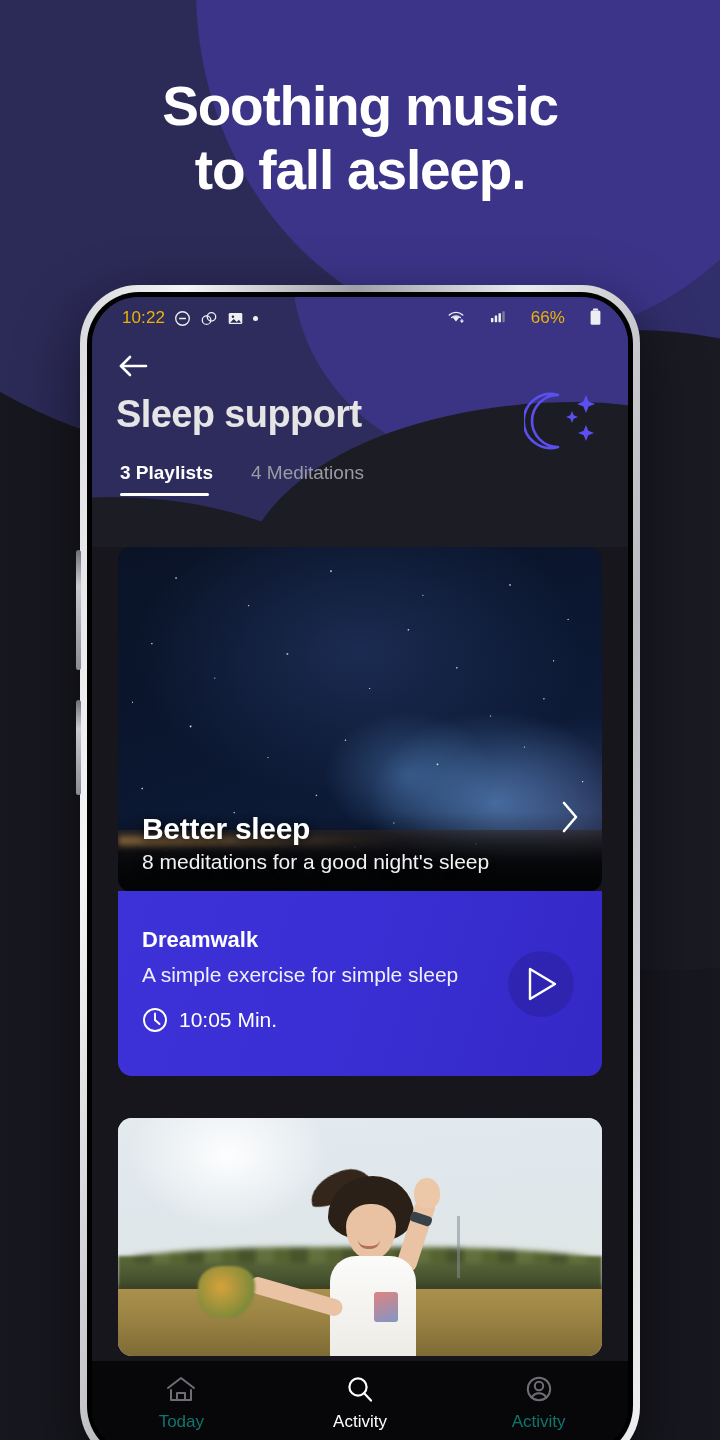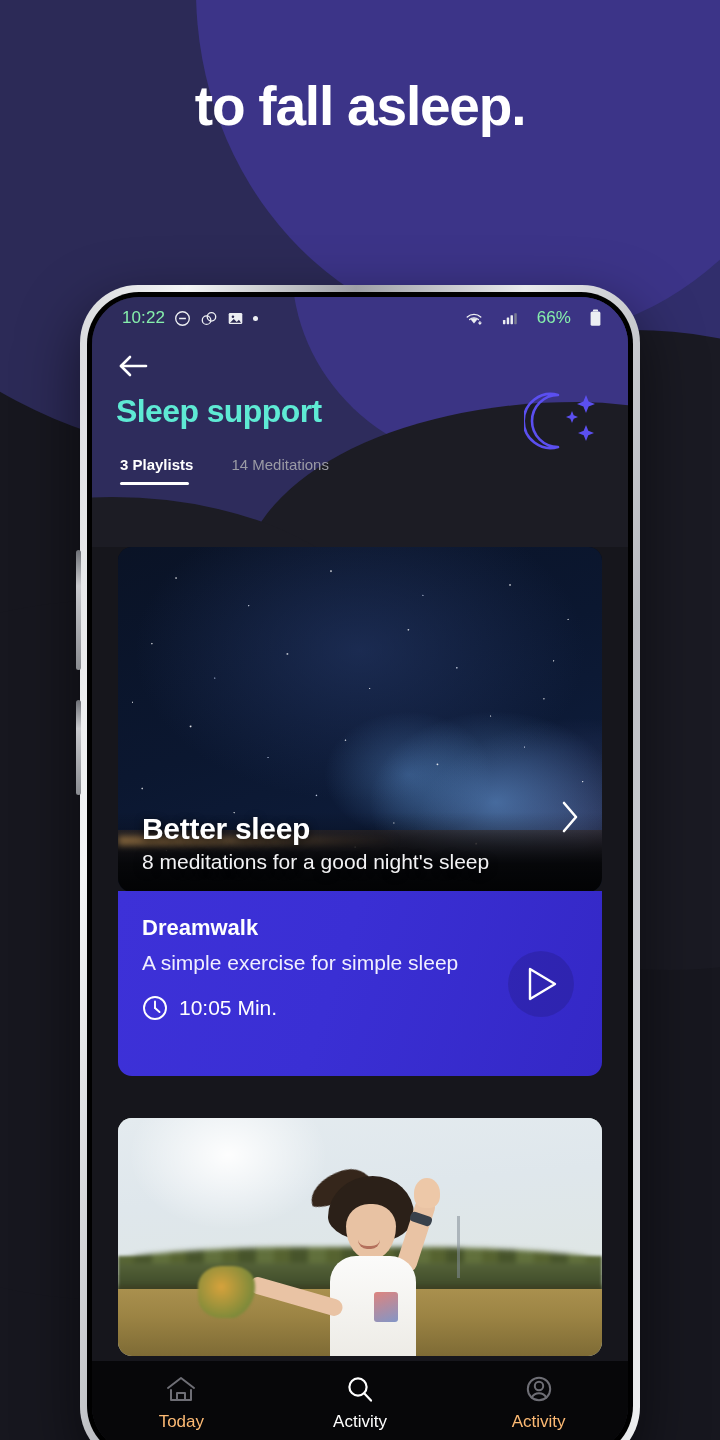--- a/index.html
+++ b/index.html
@@ -77,36 +77,36 @@
           background:#322f70; border-radius:52% 48% 56% 44% / 58% 48% 52% 42%; }
   .hb-4 { left:150px; top:105px; width:620px; height:360px;
           background:#1c1c24; border-radius:54% 46% 42% 58% / 50% 56% 44% 50%; }
   .hb-5 { left:-260px; top:200px; width:560px; height:320px;
           background:#1c1c24; border-radius:50%; }
 
   
   #status-bar {
     position:relative; z-index:3;
     display:flex; align-items:center; height:42px;
-    padding:0 26px 0 30px; color:#86efac;
+    padding:0 26px 0 30px; color:#eab308;
     font-size:17px; letter-spacing:.1px;
   }
   #status-left { display:flex; align-items:center; gap:9px; }
-  #status-right { margin-left:auto; display:flex; align-items:center; gap:18px; }
+  #status-right { margin-left:auto; display:flex; align-items:flex-start; gap:24px; }
   .sb-dot { width:5px; height:5px; border-radius:50%; background:#eceef2; display:inline-block; }
 
   
   #back-row { position:relative; z-index:3; padding:14px 0 0 26px; }
   #title { position:relative; z-index:3; margin:10px 0 0 24px;
-           color:#5eead4; font-size:32px; font-weight:700; letter-spacing:-.6px; }
+           color:#e5e5e5; font-size:38px; font-weight:700; letter-spacing:-.6px; }
   #moon-icon { position:absolute; right:30px; top:92px; z-index:3; }
 
   
   #tabs { position:relative; z-index:3; display:flex; gap:38px; margin:26px 0 0 28px; }
-  .tab { color:#9b9ba5; font-size:15px; padding-bottom:12px; position:relative; }
+  .tab { color:#9b9ba5; font-size:19px; padding-bottom:12px; position:relative; }
   .tab.active { color:#ffffff; font-weight:700; }
   .tab.active::after {
     content:""; position:absolute; left:0; right:4px; bottom:0;
     height:3px; background:#fff; border-radius:2px;
   }
 
   
   #content { position:relative; background:#16161c; height:895px; padding:0 26px; }
 
   .card { border-radius:14px; overflow:hidden; }
@@ -176,21 +176,21 @@
                   text-shadow:0 2px 8px rgba(0,0,0,.75); }
   #playlist-chevron { position:absolute; right:22px; bottom:58px; }
 
   
   #meditation-card {
     position:relative; height:185px; margin-top:-1px;
     background:linear-gradient(108deg,#3d31d8 0%,#3a2fd4 45%,#3428c6 100%);
     border-radius:0 0 14px 14px;
     padding:24px 24px 0 24px;
   }
-  #med-title { color:#fff; font-size:22px; font-weight:700; }
+  #med-title { color:#fff; font-size:22px; font-weight:700;margin-top:12px; }
   #med-sub { color:#f0efff; font-size:21px; margin-top:10px; }
   #med-duration { display:flex; align-items:center; gap:11px; margin-top:20px; color:#fff; font-size:21px; }
   #play-button {
     position:absolute; right:28px; top:50%; transform:translateY(-50%);
     width:66px; height:66px; border-radius:50%;
     background:rgba(0,0,0,.12);
     display:flex; align-items:center; justify-content:center;
   }
 
   
@@ -238,35 +238,36 @@
     background:radial-gradient(circle at 40% 40%,#d6a23c,#7d8a3a 70%,transparent 75%);
     border-radius:40%; filter:blur(.8px); }
 
   
   #bottom-nav {
     position:absolute; left:0; right:0; bottom:0; height:92px;
     background:#070709; display:flex; align-items:center;
     padding-bottom:8px;
   }
   .nav-item { flex:1; display:flex; flex-direction:column; align-items:center; gap:7px; }
-  .nav-label { font-size:17px; color:#fdba74; }
+  .nav-label { font-size:17px; color:#0f766e; }
   .nav-item.active .nav-label { color:#ffffff; }
 </style>
 </head>
 <body>
 
 <div id="promo-bg">
   <div class="blob blob-a"></div>
   <div class="blob blob-c"></div>
   <div class="blob blob-b"></div>
   <div class="blob blob-d"></div>
   <div class="blob blob-e"></div>
 </div>
 
 <div id="headline">
+  <span class="ln">Soothing music</span>
   <span class="ln">to fall asleep.</span>
 </div>
 
 <div id="phone">
   <div class="side-btn" id="btn-volume"></div>
   <div class="side-btn" id="btn-power"></div>
 
   <div id="phone-inner">
     <div id="screen">
 
@@ -327,21 +328,21 @@
 
         <svg id="moon-icon" width="74" height="64" viewBox="0 0 74 64">
           <path d="M34 6 a27 27 0 1 0 0 52 a22 22 0 0 1 0 -52 Z" fill="none" stroke="#5b4ff0" stroke-width="2.6" stroke-linejoin="round"></path>
           <path d="M62 6 L64.6 12.4 L71 15 L64.6 17.6 L62 24 L59.4 17.6 L53 15 L59.4 12.4 Z" fill="#5b4ff0"></path>
           <path d="M48 22 L49.7 26.3 L54 28 L49.7 29.7 L48 34 L46.3 29.7 L42 28 L46.3 26.3 Z" fill="#5b4ff0"></path>
           <path d="M62 36 L64.3 41.7 L70 44 L64.3 46.3 L62 52 L59.7 46.3 L54 44 L59.7 41.7 Z" fill="#5b4ff0"></path>
         </svg>
 
         <div id="tabs">
           <div class="tab active">3 Playlists</div>
-          <div class="tab">14 Meditations</div>
+          <div class="tab">4 Meditations</div>
         </div>
       </div>
 
       <div id="content">
 
         <div class="card" id="playlist-card">
           <div id="starfield">
             <div class="sky"></div>
             <div class="stars"></div>
             <div class="horizon"></div>

